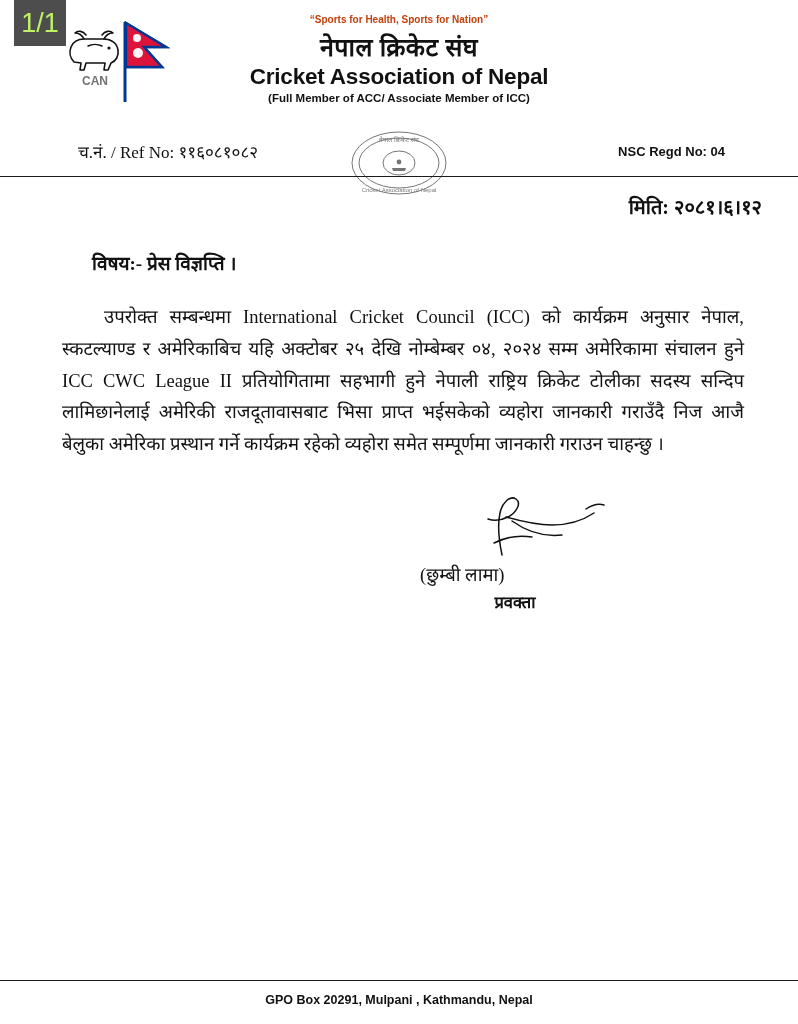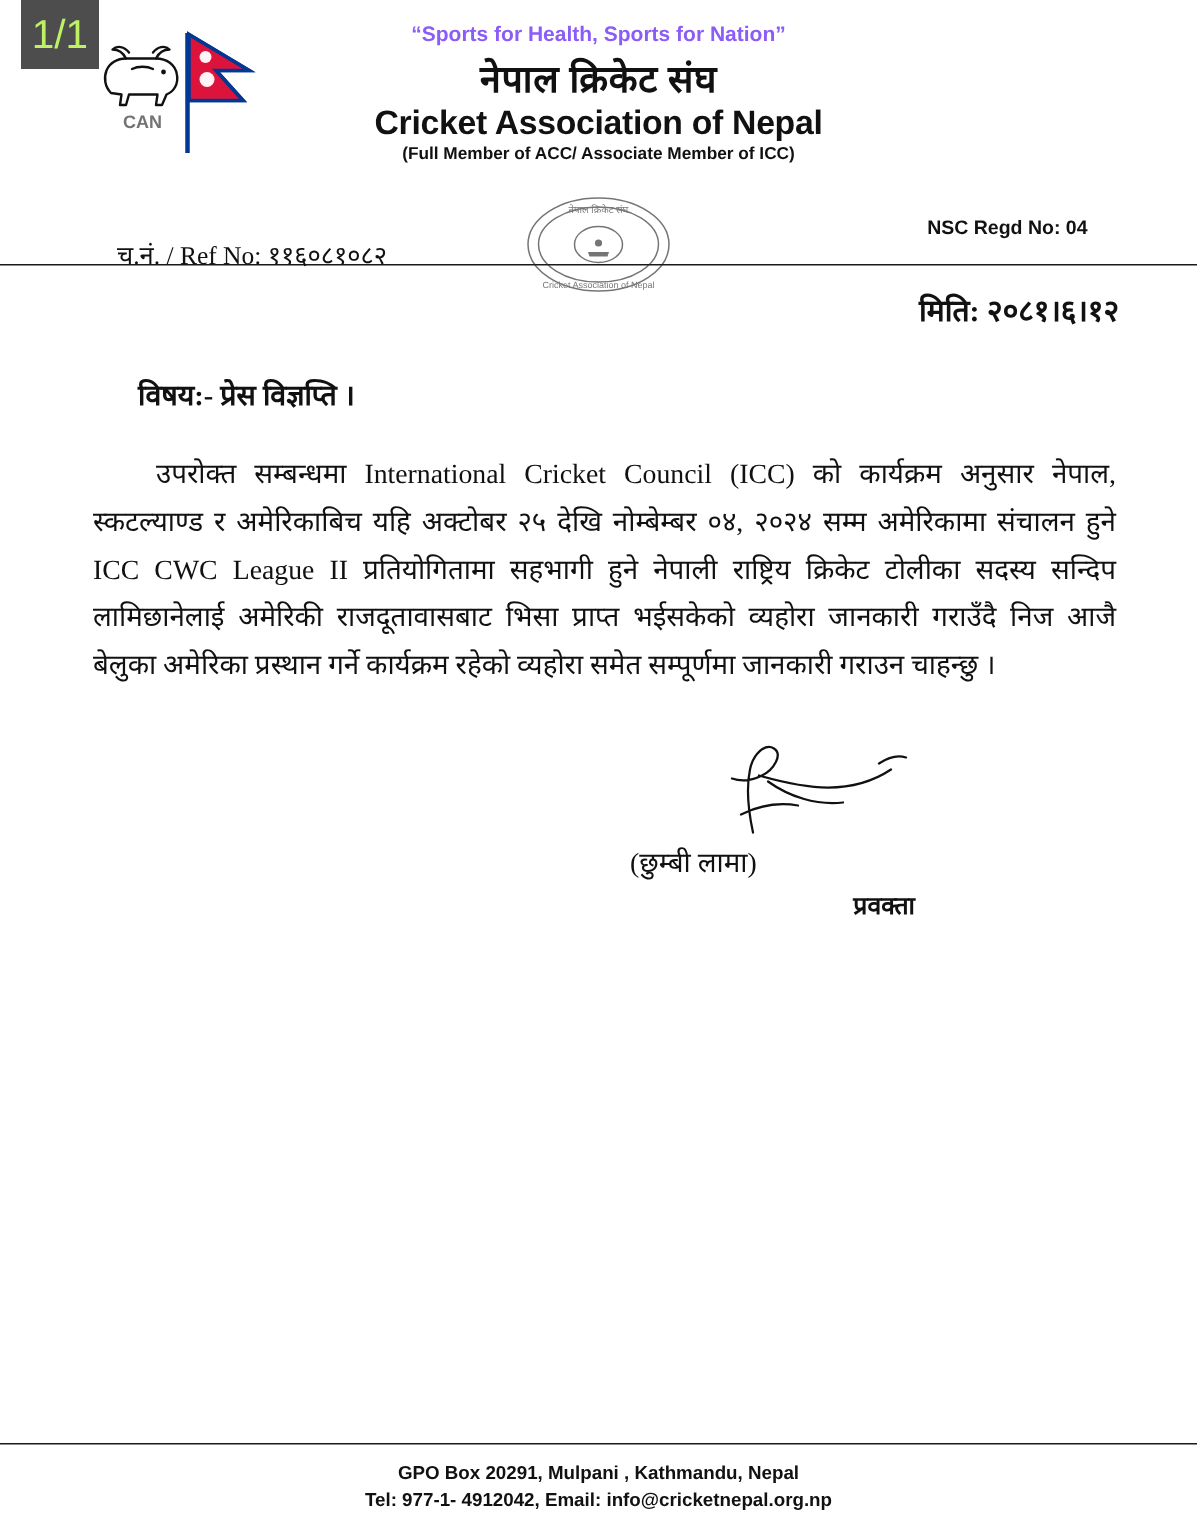--- a/index.html
+++ b/index.html
@@ -37,23 +37,23 @@
 
   
   .letterhead {
     position: relative;
     padding-top: 8px;
     height: 118px;
   }
   .slogan {
     text-align: center;
     font-family: "Liberation Sans", sans-serif;
-    font-size: 14px;
-    font-weight: bold;
-    color: #8b5cf6;
+    font-size: 10px;
+    font-weight: bold;
+    color: #c2410c;
     margin-top: 6px;
   }
   .org-devanagari {
     text-align: center;
     font-family: "Liberation Serif", serif;
     font-size: 25px;
     font-weight: bold;
     margin-top: 4px;
     letter-spacing: 0.5px;
   }
@@ -120,21 +120,20 @@
     position: relative;
     margin-top: 14px;
     height: 34px;
   }
   .ref-no {
     position: absolute;
     left: 78px;
     top: 0;
     font-size: 17px;
     white-space: nowrap;
-    margin-top: 18px;
   }
   .ref-no .en {
     font-family: "Liberation Serif", serif;
   }
   .nsc-regd {
     position: absolute;
     right: 73px;
     top: 4px;
     font-family: "Liberation Sans", sans-serif;
     font-size: 13px;
@@ -151,21 +150,21 @@
   }
 
   .hr-main {
     border: none;
     border-top: 1.6px solid #1a1a1a;
     margin: 2px 0 0 0;
   }
 
   .date-line {
     text-align: right;
-    padding-right: 52px;
+    padding-right: 36px;
     margin-top: 16px;
     font-size: 20px;
     font-weight: bold;
   }
 
   
   .subject {
     margin-top: 30px;
     padding-left: 92px;
     font-size: 19px;
@@ -206,21 +205,21 @@
     font-weight: normal;
     margin-top: -2px;
     width: 190px;
     text-align: left;
   }
   .sign-title {
     font-size: 16.5px;
     font-weight: bold;
     margin-top: 4px;
     width: 190px;
-    text-align: right;
+    text-align: center;
   }
 
   
   .footer {
     position: absolute;
     left: 0;
     right: 0;
     bottom: 0;
   }
   .hr-footer {
@@ -329,15 +328,14 @@
       <path d="M28 52 C40 46 54 44 66 46"></path>
     </g>
   </svg>
   <div class="sign-name">(छुम्बी लामा)</div>
   <div class="sign-title">प्रवक्ता</div>
 </div>
 
 <div class="footer">
   <hr class="hr-footer">
   <div class="footer-line">GPO Box 20291, Mulpani , Kathmandu, Nepal</div>
-  <div class="footer-line">Tel: 977-1- 4912042, Email: info@cricketnepal.org.np</div>
   <div class="footer-pad"></div>
 </div>
 
 </body></html>

